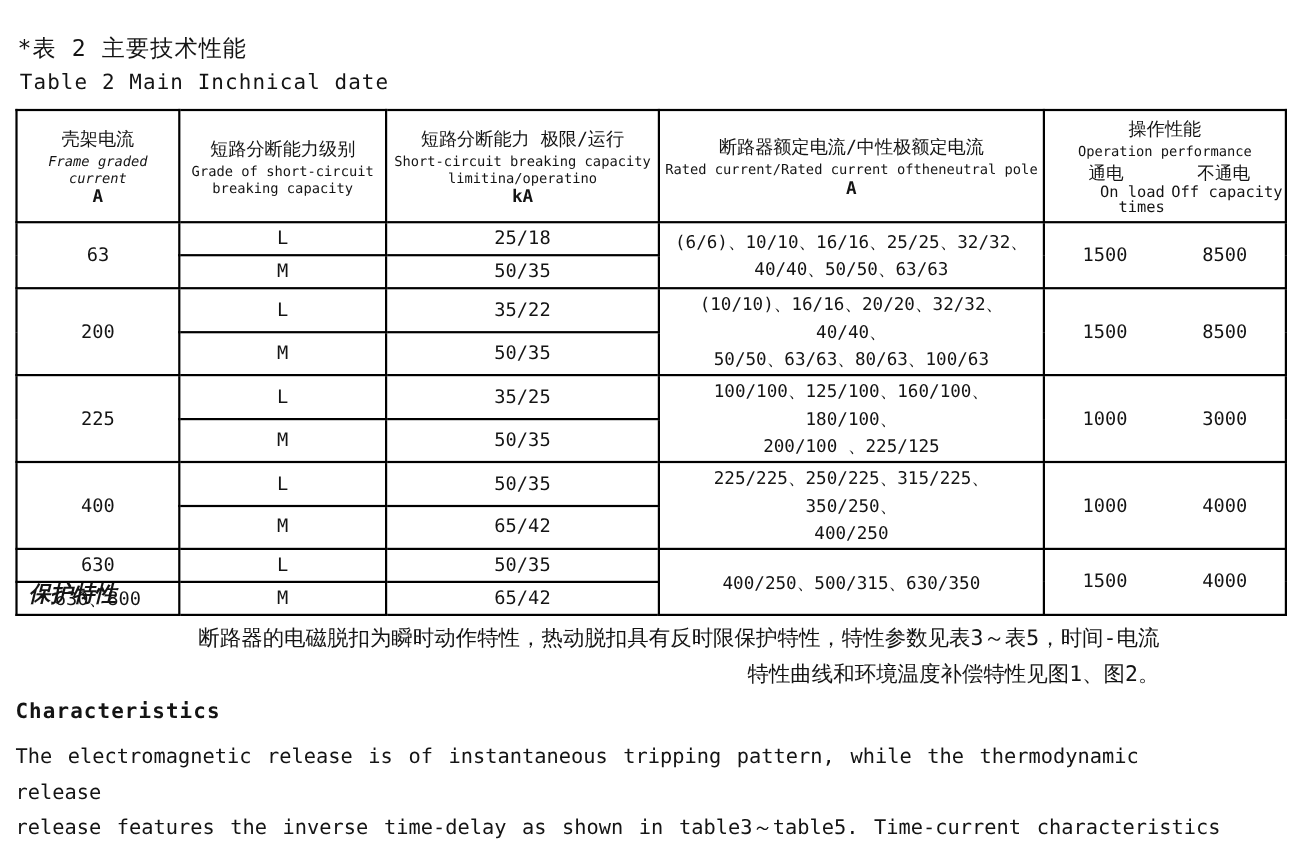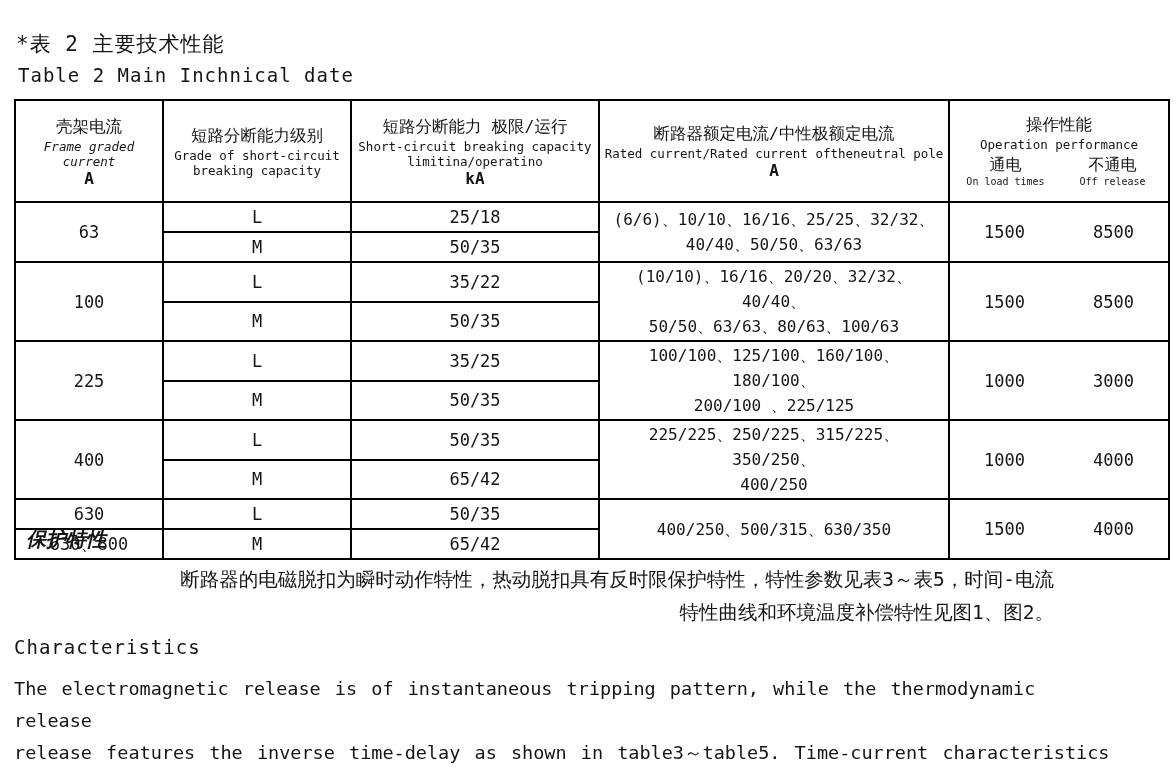--- a/index.html
+++ b/index.html
@@ -33,21 +33,21 @@
     text-align: center; vertical-align: middle;
     font-weight: 400;
   }
   thead th { height: 102px; padding: 2px; }
   .h-zh  { font-size: 16.5px; line-height: 24px; }
   .h-en  { font-size: 12.5px; line-height: 15px; white-space: pre-line; }
   .h-unit { font-size: 16px; font-weight: 700; line-height: 19px; }
   .h-sub { display: flex; margin-top: 2px; }
   .h-sub-col { flex: 1; }
   .h-zh2 { font-size: 16px; line-height: 21px; }
-  .h-en2 { font-size: 10px; line-height: 14px; }
+  .h-en2 { font-size: 14px; line-height: 14px; text-align: right; }
 
   tbody td { height: 30px; font-size: 17px; }
   td.rated {
     text-align: left; padding: 1px 8px;
     font-size: 16px; line-height: 25px; white-space: pre-line;
   }
   td.perf { padding: 0; }
   .perf-wrap { display: flex; width: 100%; }
   .perf-wrap span { flex: 1; text-align: center; }
 
@@ -56,21 +56,21 @@
     position: absolute; left: 26px; top: 526px;
     font-size: 20px; font-weight: 700; font-style: italic;
   }
   .prot-zh {
     position: absolute; left: 14px; top: 563px; width: 1040px;
     font-size: 19.5px; line-height: 33px;
     text-indent: 2em; white-space: pre-line; text-align: right;
   }
   .char-heading {
     position: absolute; left: 14px; top: 636px;
-    font-size: 19px; font-weight: 400; letter-spacing: 1px;
+    font-size: 19px; font-weight: 700; letter-spacing: 1px;
   }
   .para-en {
     position: absolute; left: 14px; top: 673px; width: 1100px;
     font-size: 18.5px; line-height: 32px;
     white-space: pre-line; word-spacing: 3px;
   }
 </style>
 </head>
 <body>
 
@@ -111,21 +111,21 @@
       <th>
         <div class="h-zh">操作性能</div>
         <div class="h-en">Operation performance</div>
         <div class="h-sub">
           <div class="h-sub-col">
             <div class="h-zh2">通电</div>
             <div class="h-en2">On load times</div>
           </div>
           <div class="h-sub-col">
             <div class="h-zh2">不通电</div>
-            <div class="h-en2">Off release</div>
+            <div class="h-en2">Off capacity</div>
           </div>
         </div>
       </th>
     </tr>
   </thead>
   <tbody>
 
     <tr>
       <td rowspan="2">63</td>
       <td>L</td>
@@ -138,21 +138,21 @@
           <span>8500</span>
         </div>
       </td>
     </tr>
     <tr>
       <td>M</td>
       <td>50/35</td>
     </tr>
 
     <tr>
-      <td rowspan="2">100</td>
+      <td rowspan="2">200</td>
       <td>L</td>
       <td>35/22</td>
       <td rowspan="2" class="rated">(10/10)、16/16、20/20、32/32、40/40、
 50/50、63/63、80/63、100/63</td>
       <td rowspan="2" class="perf">
         <div class="perf-wrap">
           <span>1500</span>
           <span>8500</span>
         </div>
       </td>

